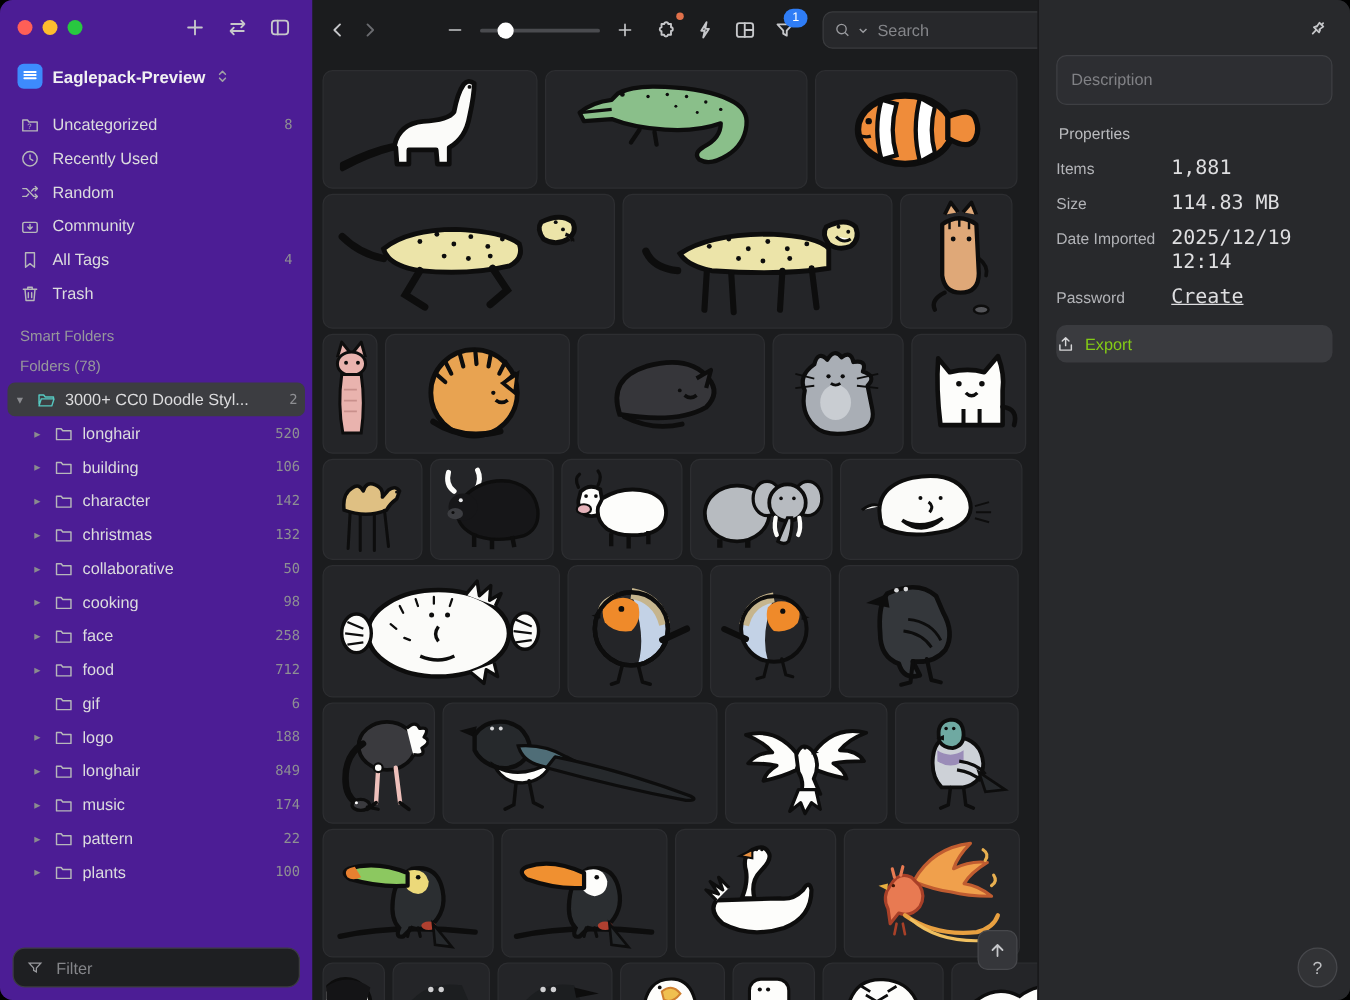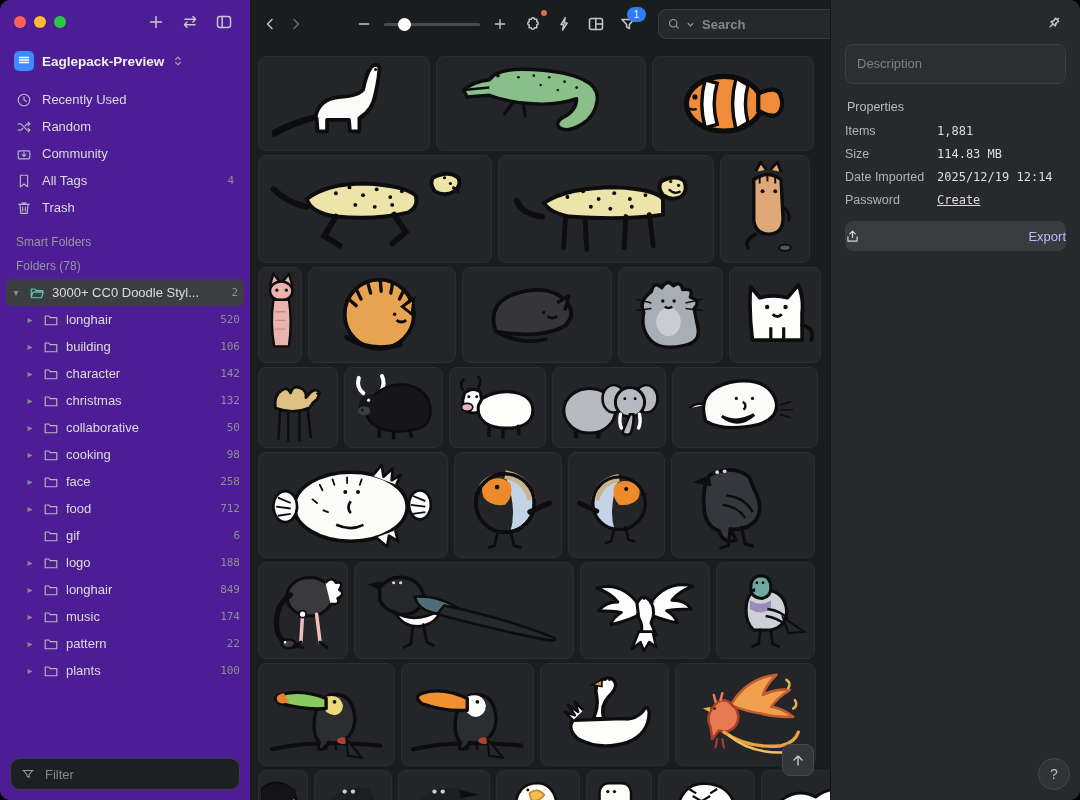--- a/index.html
+++ b/index.html
@@ -43,39 +43,39 @@
   .dim svg{stroke:#6a6b6f;}
   .zoomgroup{display:flex;align-items:center;gap:8px;margin-left:40px;}
   .slider{width:96px;height:3px;background:#4a4b4f;border-radius:2px;position:relative;}
   .knob{width:13px;height:13px;background:#fff;border-radius:50%;position:absolute;top:-5px;left:14px;}
   .tb-right{display:flex;align-items:center;gap:8px;}
   .badge-wrap{position:relative;}
   .badge{position:absolute;top:-5px;right:-6px;min-width:15px;height:15px;border-radius:8px;background:#2f7df6;color:#fff;font-size:10px;display:flex;align-items:center;justify-content:center;padding:0 2px;}
   .dot{position:absolute;top:-2px;right:-3px;width:6px;height:6px;border-radius:50%;background:#e0704a;}
   .searchbox{width:176px;height:28px;background:#27282b;border:1px solid #3a3b3e;border-radius:8px;display:flex;align-items:center;gap:5px;padding:0 8px;margin-left:10px;}
   .searchbox svg{stroke:#9a9b9f;fill:none;stroke-width:1.4;flex:none;}
-  .searchbox input{background:none;border:none;outline:none;color:#84cc16;font-size:13px;width:100%;font-family:"Liberation Sans",sans-serif;font-weight:bold;}
+  .searchbox input{background:none;border:none;outline:none;color:#84cc16;font-size:13px;width:100%;font-family:"Liberation Sans",sans-serif;}
   .searchbox input::placeholder{color:#85868a;}
   .grid{flex:1;padding:8px 10px 0 8px;display:flex;flex-direction:column;gap:6px;overflow:hidden;}
   .grid-row{display:flex;gap:6px;flex:none;}
   .tile{background:#242528;border:1px solid #2d2e31;border-radius:8px;display:flex;align-items:center;justify-content:center;overflow:hidden;flex:none;}
   .tile svg{width:92%;height:92%;}
   .scrolltop{position:absolute;right:16px;bottom:24px;width:30px;height:30px;border-radius:8px;background:#35363a;border:1px solid #47484c;display:flex;align-items:center;justify-content:center;z-index:6;}
   .scrolltop svg{stroke:#c6c7ca;fill:none;stroke-width:1.6;stroke-linecap:round;stroke-linejoin:round;}
   
   .rightpanel{width:250px;flex:none;background:#28292c;border-left:1px solid #141416;position:relative;padding:0 14px;box-sizing:border-box;}
   .rp-top{height:44px;display:flex;align-items:center;justify-content:flex-end;}
   .rp-box{background:#2d2e32;border:1px solid #3e3f43;border-radius:8px;padding:9px 11px;font-size:13px;line-height:1.55;color:#e2e2e4;margin-bottom:12px;}
   .rp-box.placeholder{color:#808185;}
   .rp-section-title{font-size:12.5px;font-weight:normal;color:#b9babd;margin:16px 0 10px 2px;}
   .prop-row{display:flex;font-size:12.5px;margin-bottom:9px;align-items:baseline;}
   .prop-label{width:92px;color:#b2b3b7;flex:none;}
-  .prop-value{font-size:12px;color:#dedee0;}
+  .prop-value{font-size:16px;color:#dedee0;}
   .prop-value.link{text-decoration:underline;cursor:pointer;}
-  .export-btn{margin-top:14px;height:30px;background:#3a3b3f;border-radius:8px;display:flex;align-items:center;justify-content:space-between;gap:8px;font-size:13px;color:#c4b5fd;cursor:pointer;}
+  .export-btn{margin-top:14px;height:30px;background:#3a3b3f;border-radius:8px;display:flex;align-items:center;justify-content:flex-start;gap:8px;font-size:13px;color:#84cc16;cursor:pointer;}
   .export-btn svg{stroke:#d6d6d8;fill:none;stroke-width:1.4;stroke-linecap:round;stroke-linejoin:round;}
   .helpbtn{position:absolute;right:10px;bottom:10px;width:30px;height:30px;border-radius:50%;background:#323336;border:1px solid #47484c;display:flex;align-items:center;justify-content:center;font-size:14px;color:#bdbec1;}
 </style>
 </head>
 <body>
 
 <div class="app">
 
   <div class="sidebar">
     <div class="sb-header">
@@ -111,20 +111,28 @@
             <path d="M1.5 2.5h9M1.5 5h9M1.5 7.5h9" stroke="#fff" stroke-width="1.6" stroke-linecap="round" fill="none"></path>
           </svg>
       </div>
       <span class="lib-name">Eaglepack-Preview</span>
       <svg width="12" height="14" viewBox="0 0 14 18" style="stroke:#a0a1a5;fill:none;stroke-width:1.6;stroke-linecap:round;stroke-linejoin:round;">
           <path d="M4 7l3-3 3 3M4 11l3 3 3-3"></path>
         </svg>
     </div>
 
     <div class="nav" id="nav-list">
+        <div class="nav-item">
+          <svg width="16" height="16" viewBox="0 0 18 18">
+            <path d="M2.5 4.5h4.2l1.4 1.8h7.4v8H2.5z"></path>
+            <text x="6.6" y="12.6" font-size="7" fill="#b6b7ba" stroke="none" font-family="Liberation Sans,sans-serif">?</text>
+          </svg>
+          <span>Uncategorized</span>
+          <span class="count mono">8</span>
+        </div>
         <div class="nav-item">
           <svg width="16" height="16" viewBox="0 0 18 18">
             <circle cx="9" cy="9" r="6.5"></circle>
             <path d="M9 5.5V9l2.5 1.5"></path>
           </svg>
           <span>Recently Used</span>
           <span class="count mono"></span>
         </div>
         <div class="nav-item">
           <svg width="16" height="16" viewBox="0 0 18 18">

